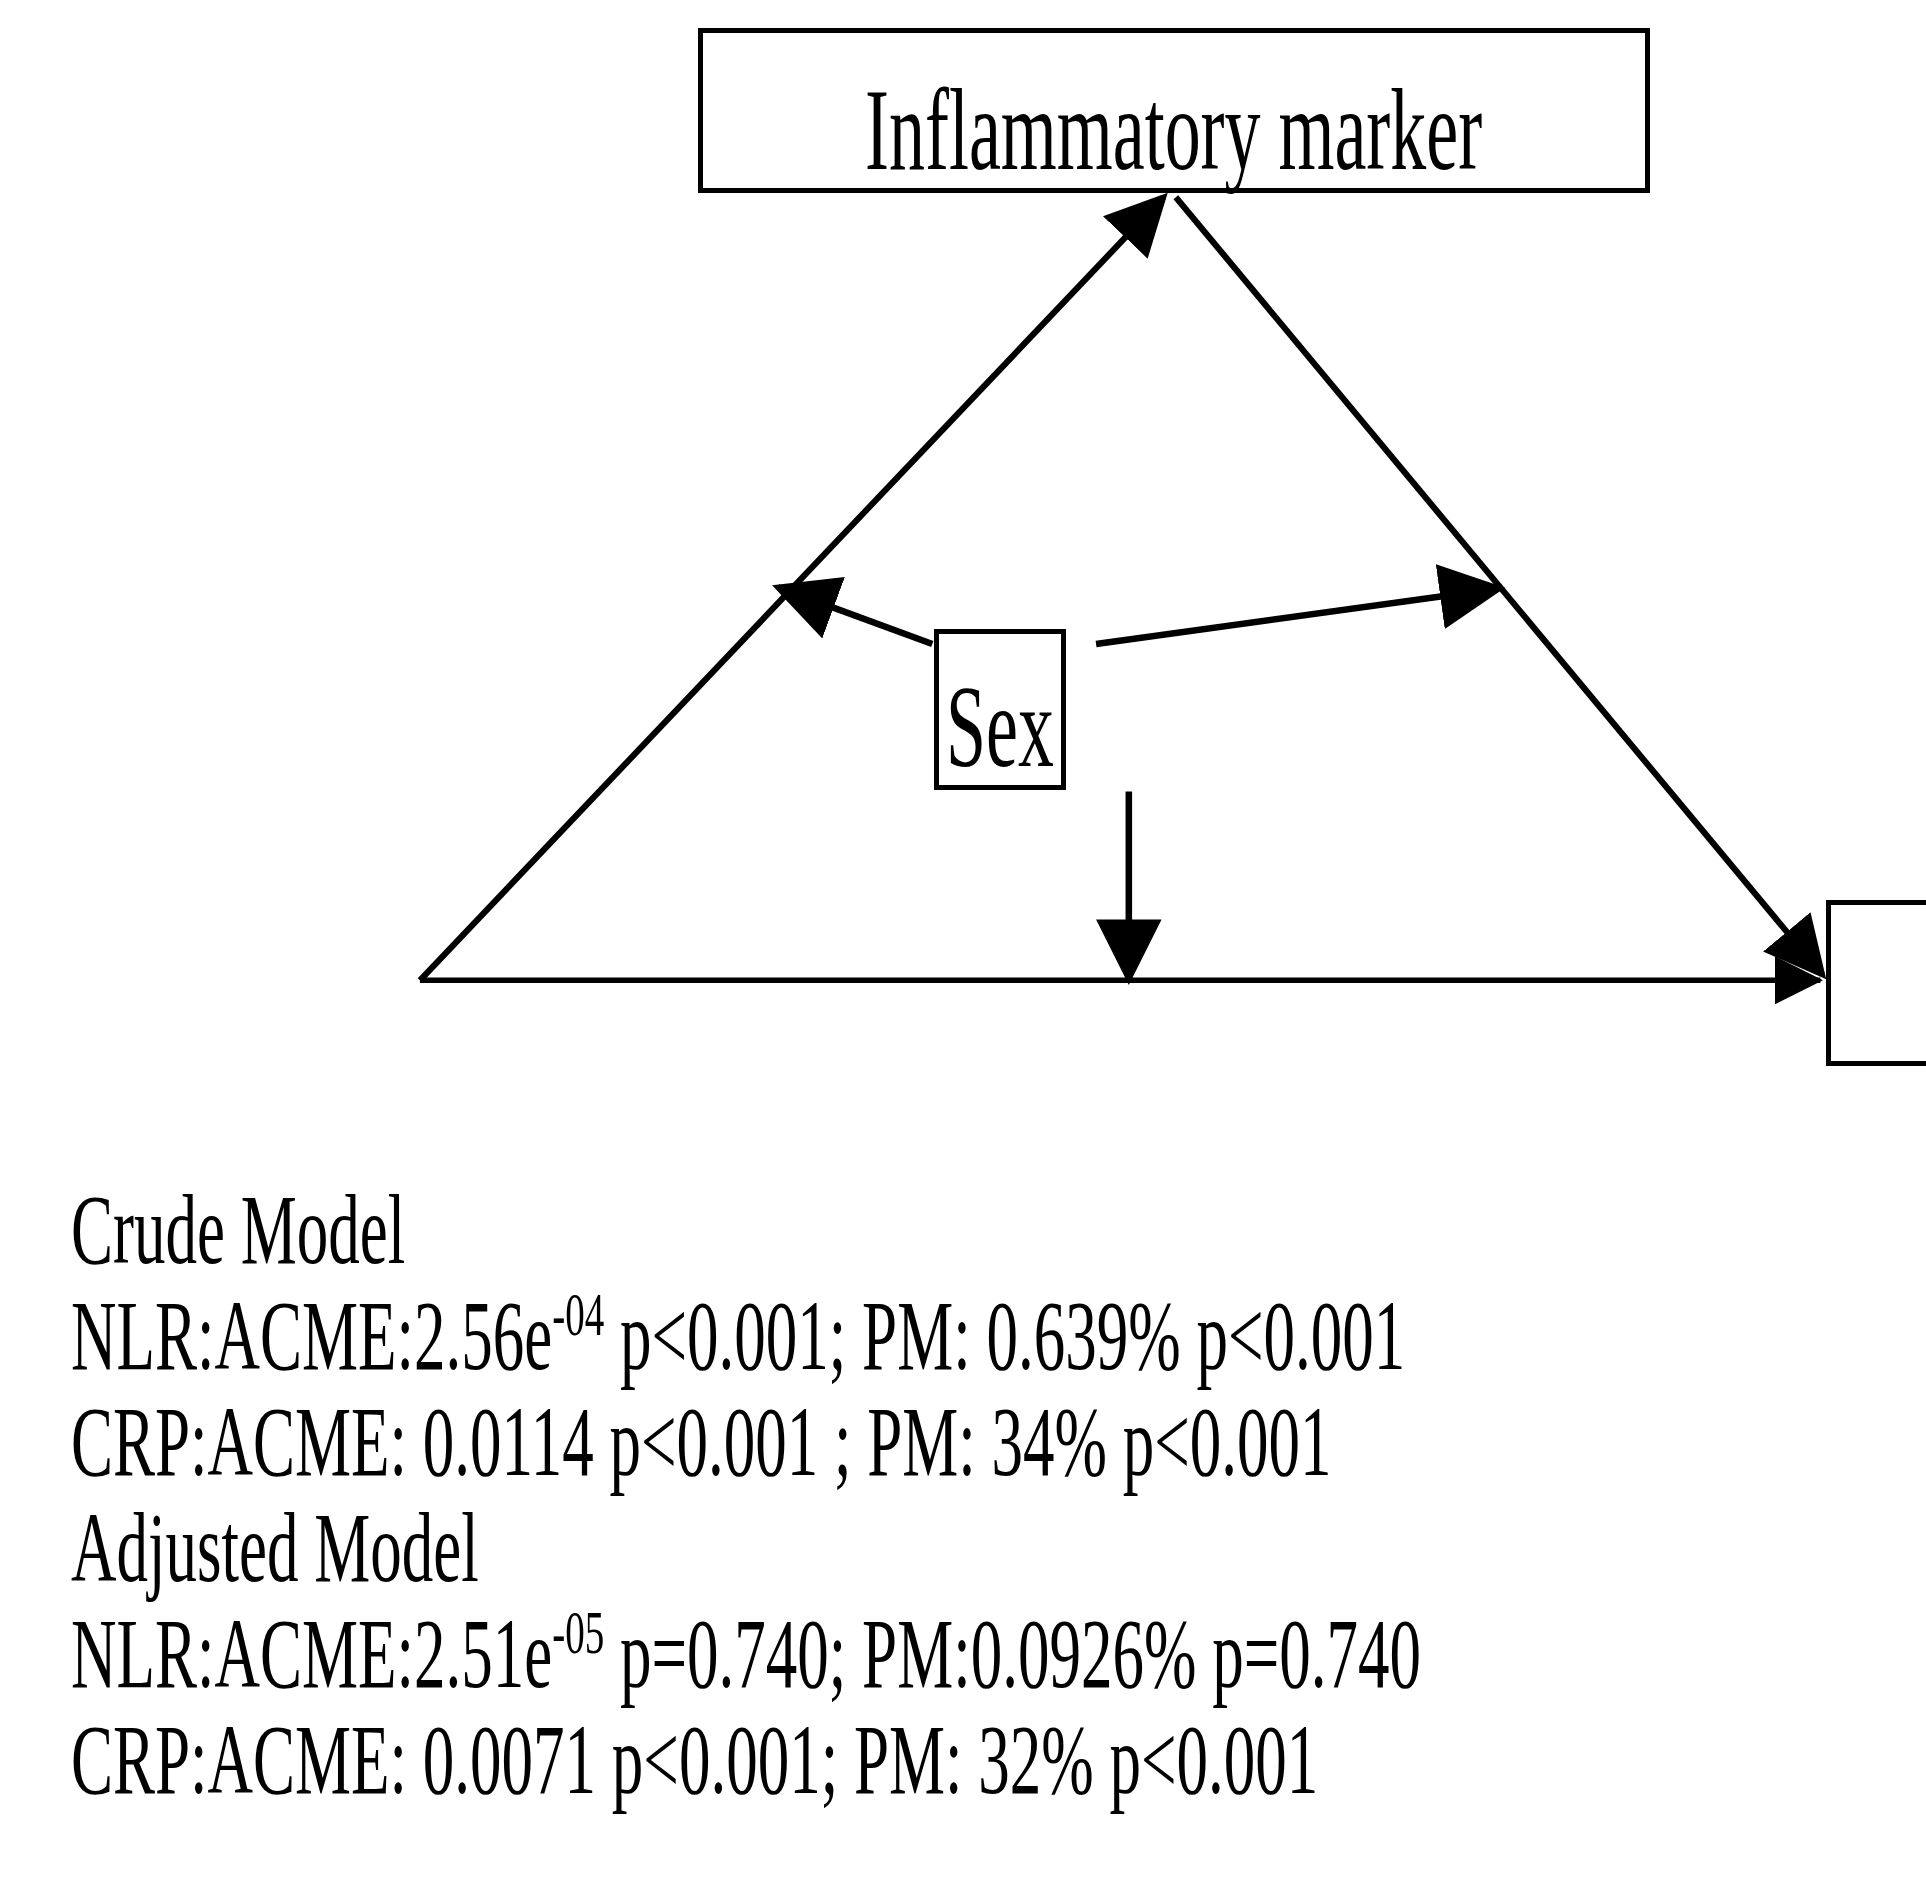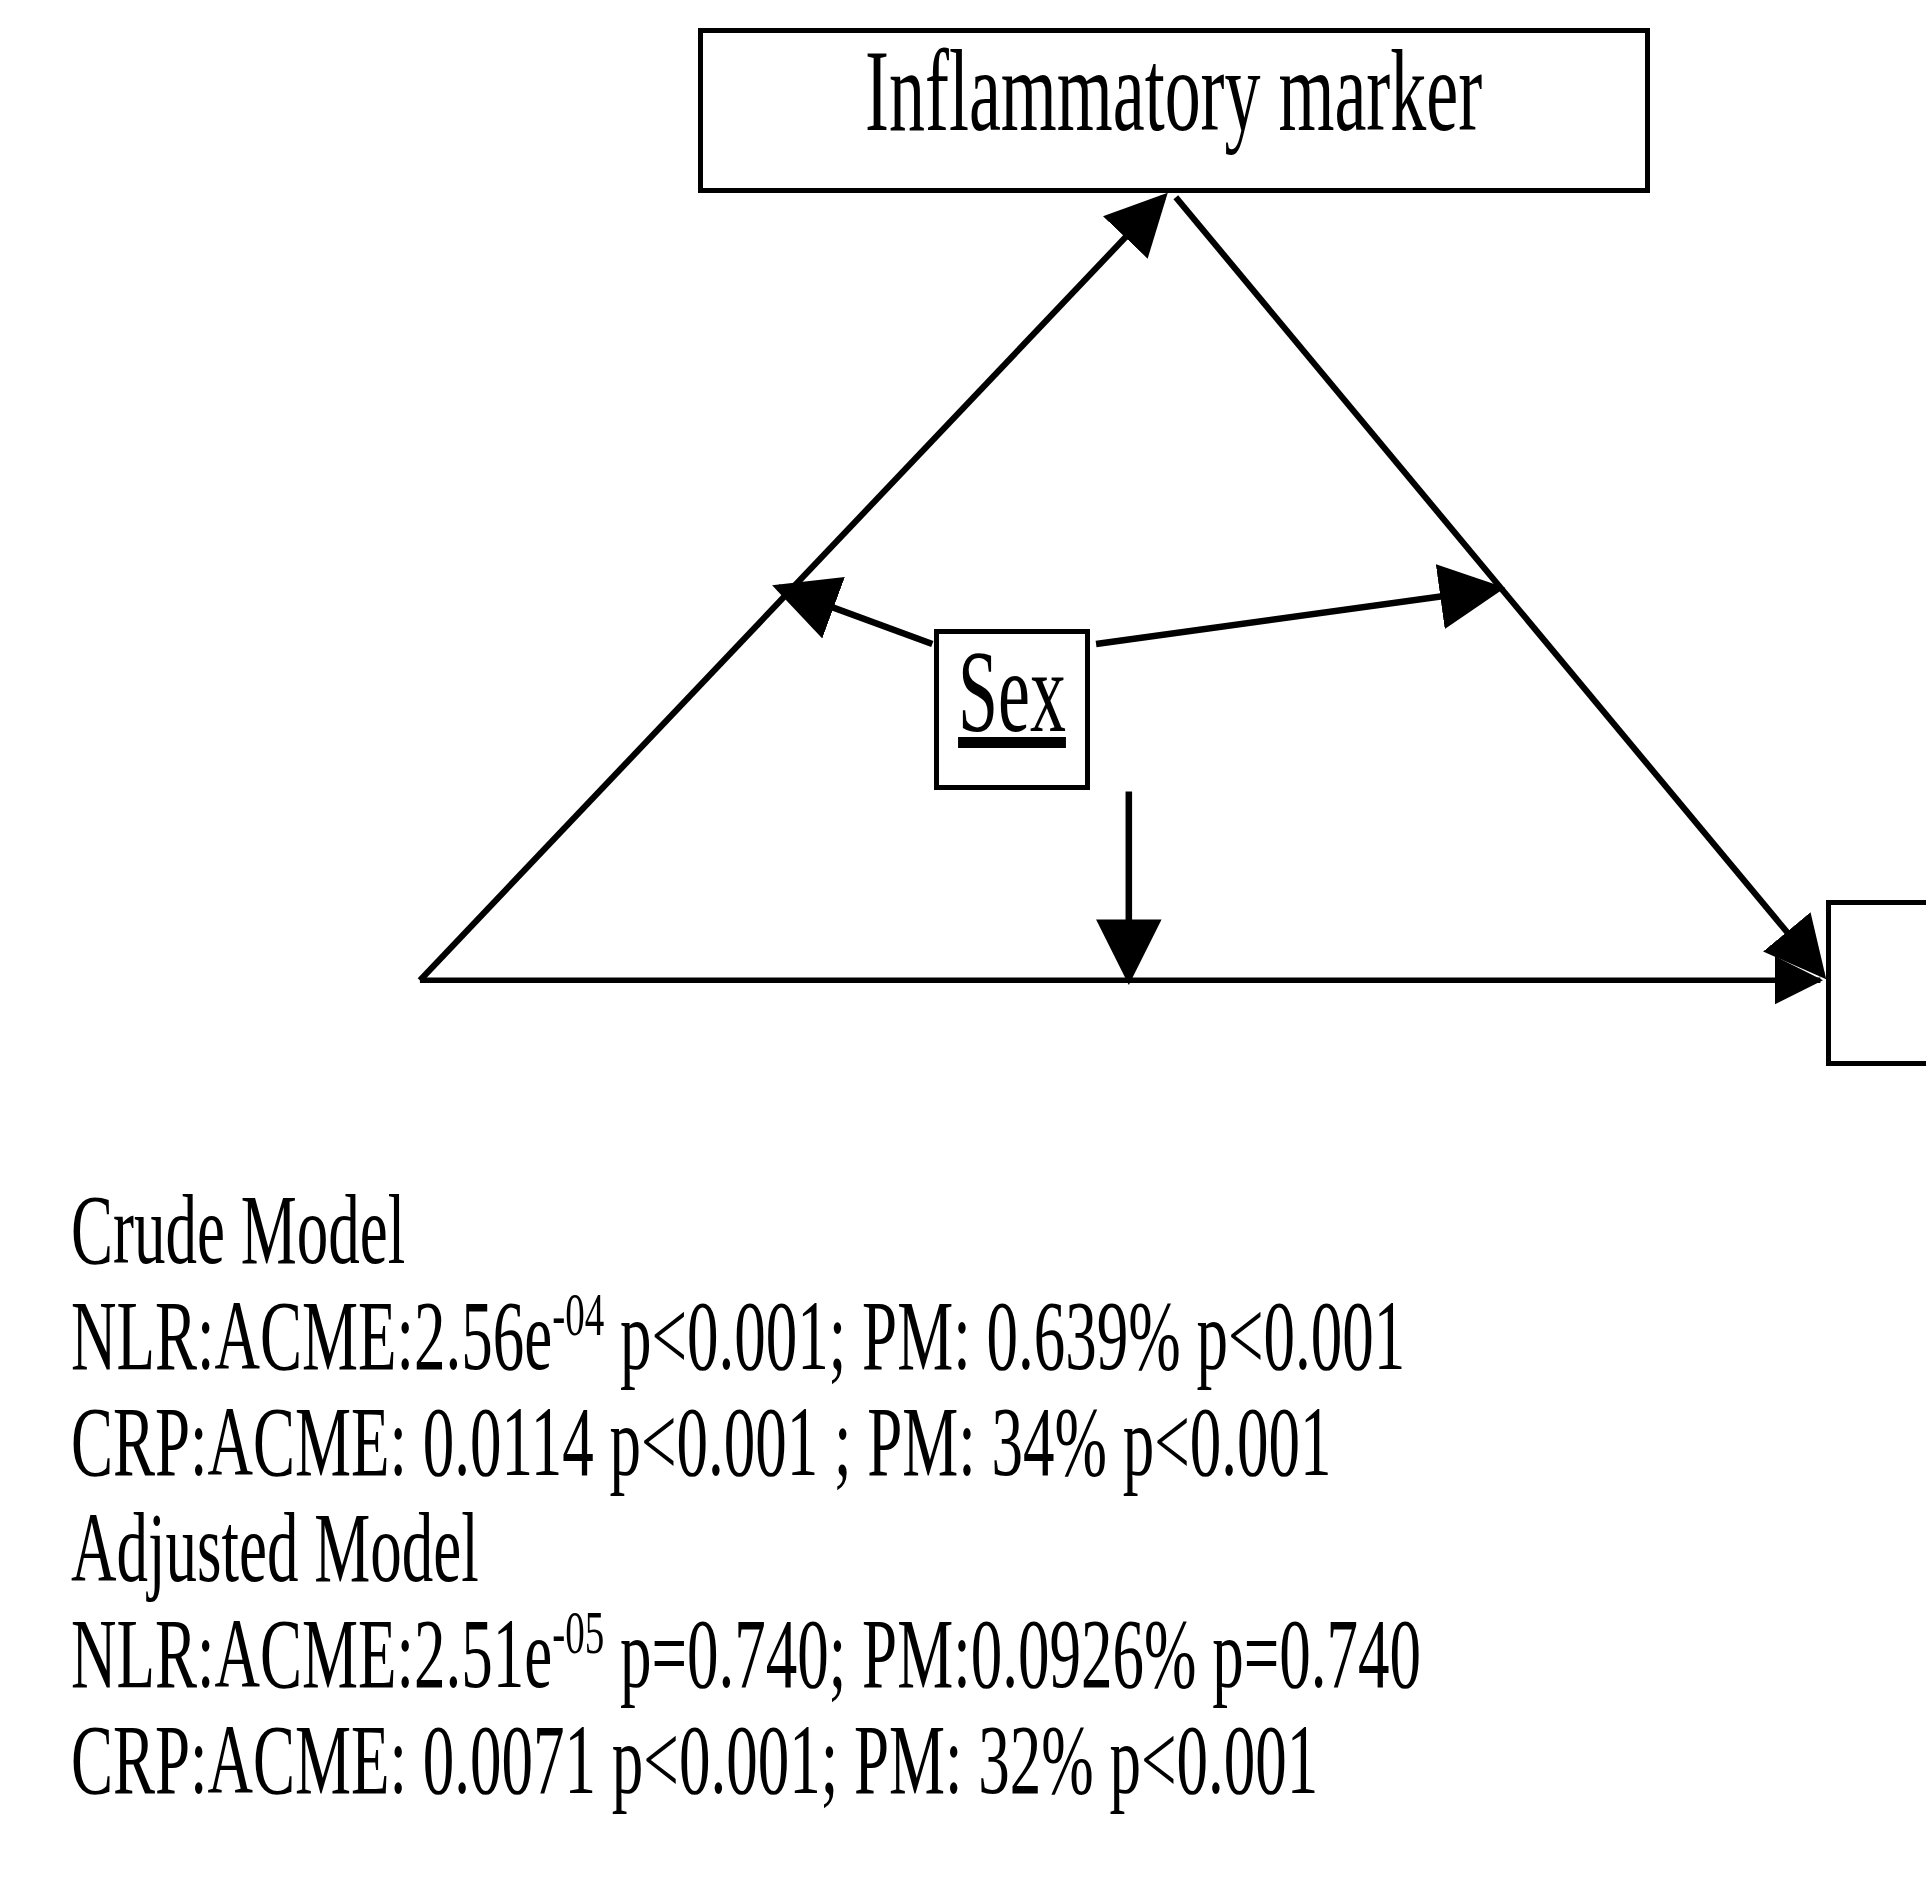--- a/index.html
+++ b/index.html
@@ -31,21 +31,21 @@
     height: 1897px;
   }
 
   
   .node-box {
     position: absolute;
     box-sizing: border-box;
     border: 5.4px solid #000000;
     background: #ffffff;
     display: flex;
-    align-items: flex-start;
+    align-items: flex-end;
     justify-content: center;
     z-index: 3;
   }
   .node-label {
     font-family: "Liberation Serif", "DejaVu Serif", serif;
     font-weight: 400;
     color: #000000;
     white-space: nowrap;
     line-height: 1;
     transform: scaleX(0.62);
@@ -53,21 +53,21 @@
   }
 
   #node-inflammatory {
     left: 698px;  top: 28px;
     width: 952px; height: 165px;
   }
   #node-inflammatory .node-label { font-size: 116px; }
 
   #node-sex {
     left: 934px;  top: 629px;
-    width: 156px;  height: 161px; text-decoration: underline;
+    width: 132px;  height: 161px;
   }
   #node-sex .node-label { font-size: 116px; }
 
   #node-obesity {
     left: 8.5px;    top: 900px;
     width: 417px; height: 166px;
   }
   #node-obesity .node-label { font-size: 116px; }
 
   #node-depressive {

